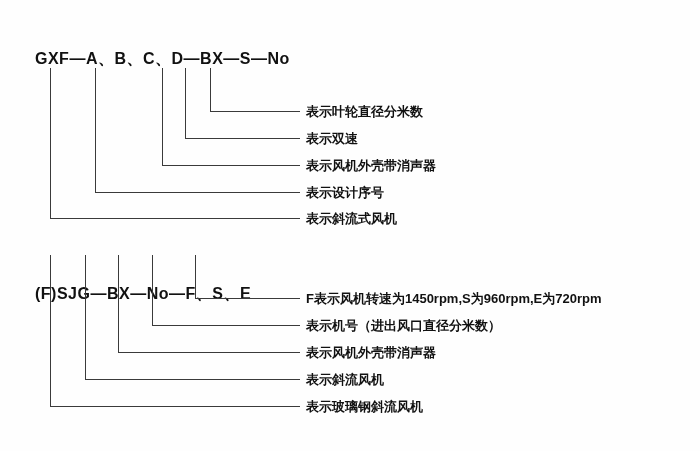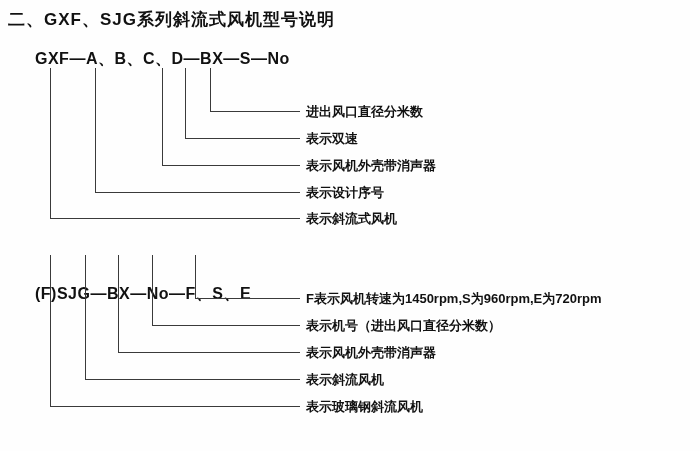--- a/index.html
+++ b/index.html
@@ -66,31 +66,30 @@
   .g2l2 { top: 316px; }
   .g2l3 { top: 343px; }
   .g2l4 { top: 370px; }
   .g2l5 { top: 397px; }
 </style>
 </head>
 <body>
 
 <div class="page">
 
-  <div class="title">二、GXF、SJG系列斜流式风机型号说明</div>
 
   <div class="code code1">GXF—A、B、C、D—BX—S—No</div>
 
   <div class="connector g1c1"></div>
   <div class="connector g1c2"></div>
   <div class="connector g1c3"></div>
   <div class="connector g1c4"></div>
   <div class="connector g1c5"></div>
 
-  <div class="lbl g1l1">进出风口直径分米数</div>
+  <div class="lbl g1l1">表示叶轮直径分米数</div>
   <div class="lbl g1l2">表示双速</div>
   <div class="lbl g1l3">表示风机外壳带消声器</div>
   <div class="lbl g1l4">表示设计序号</div>
   <div class="lbl g1l5">表示斜流式风机</div>
 
   <div class="code code2">(F)SJG—BX—No—F、S、E</div>
 
   <div class="connector g2c1"></div>
   <div class="connector g2c2"></div>
   <div class="connector g2c3"></div>

